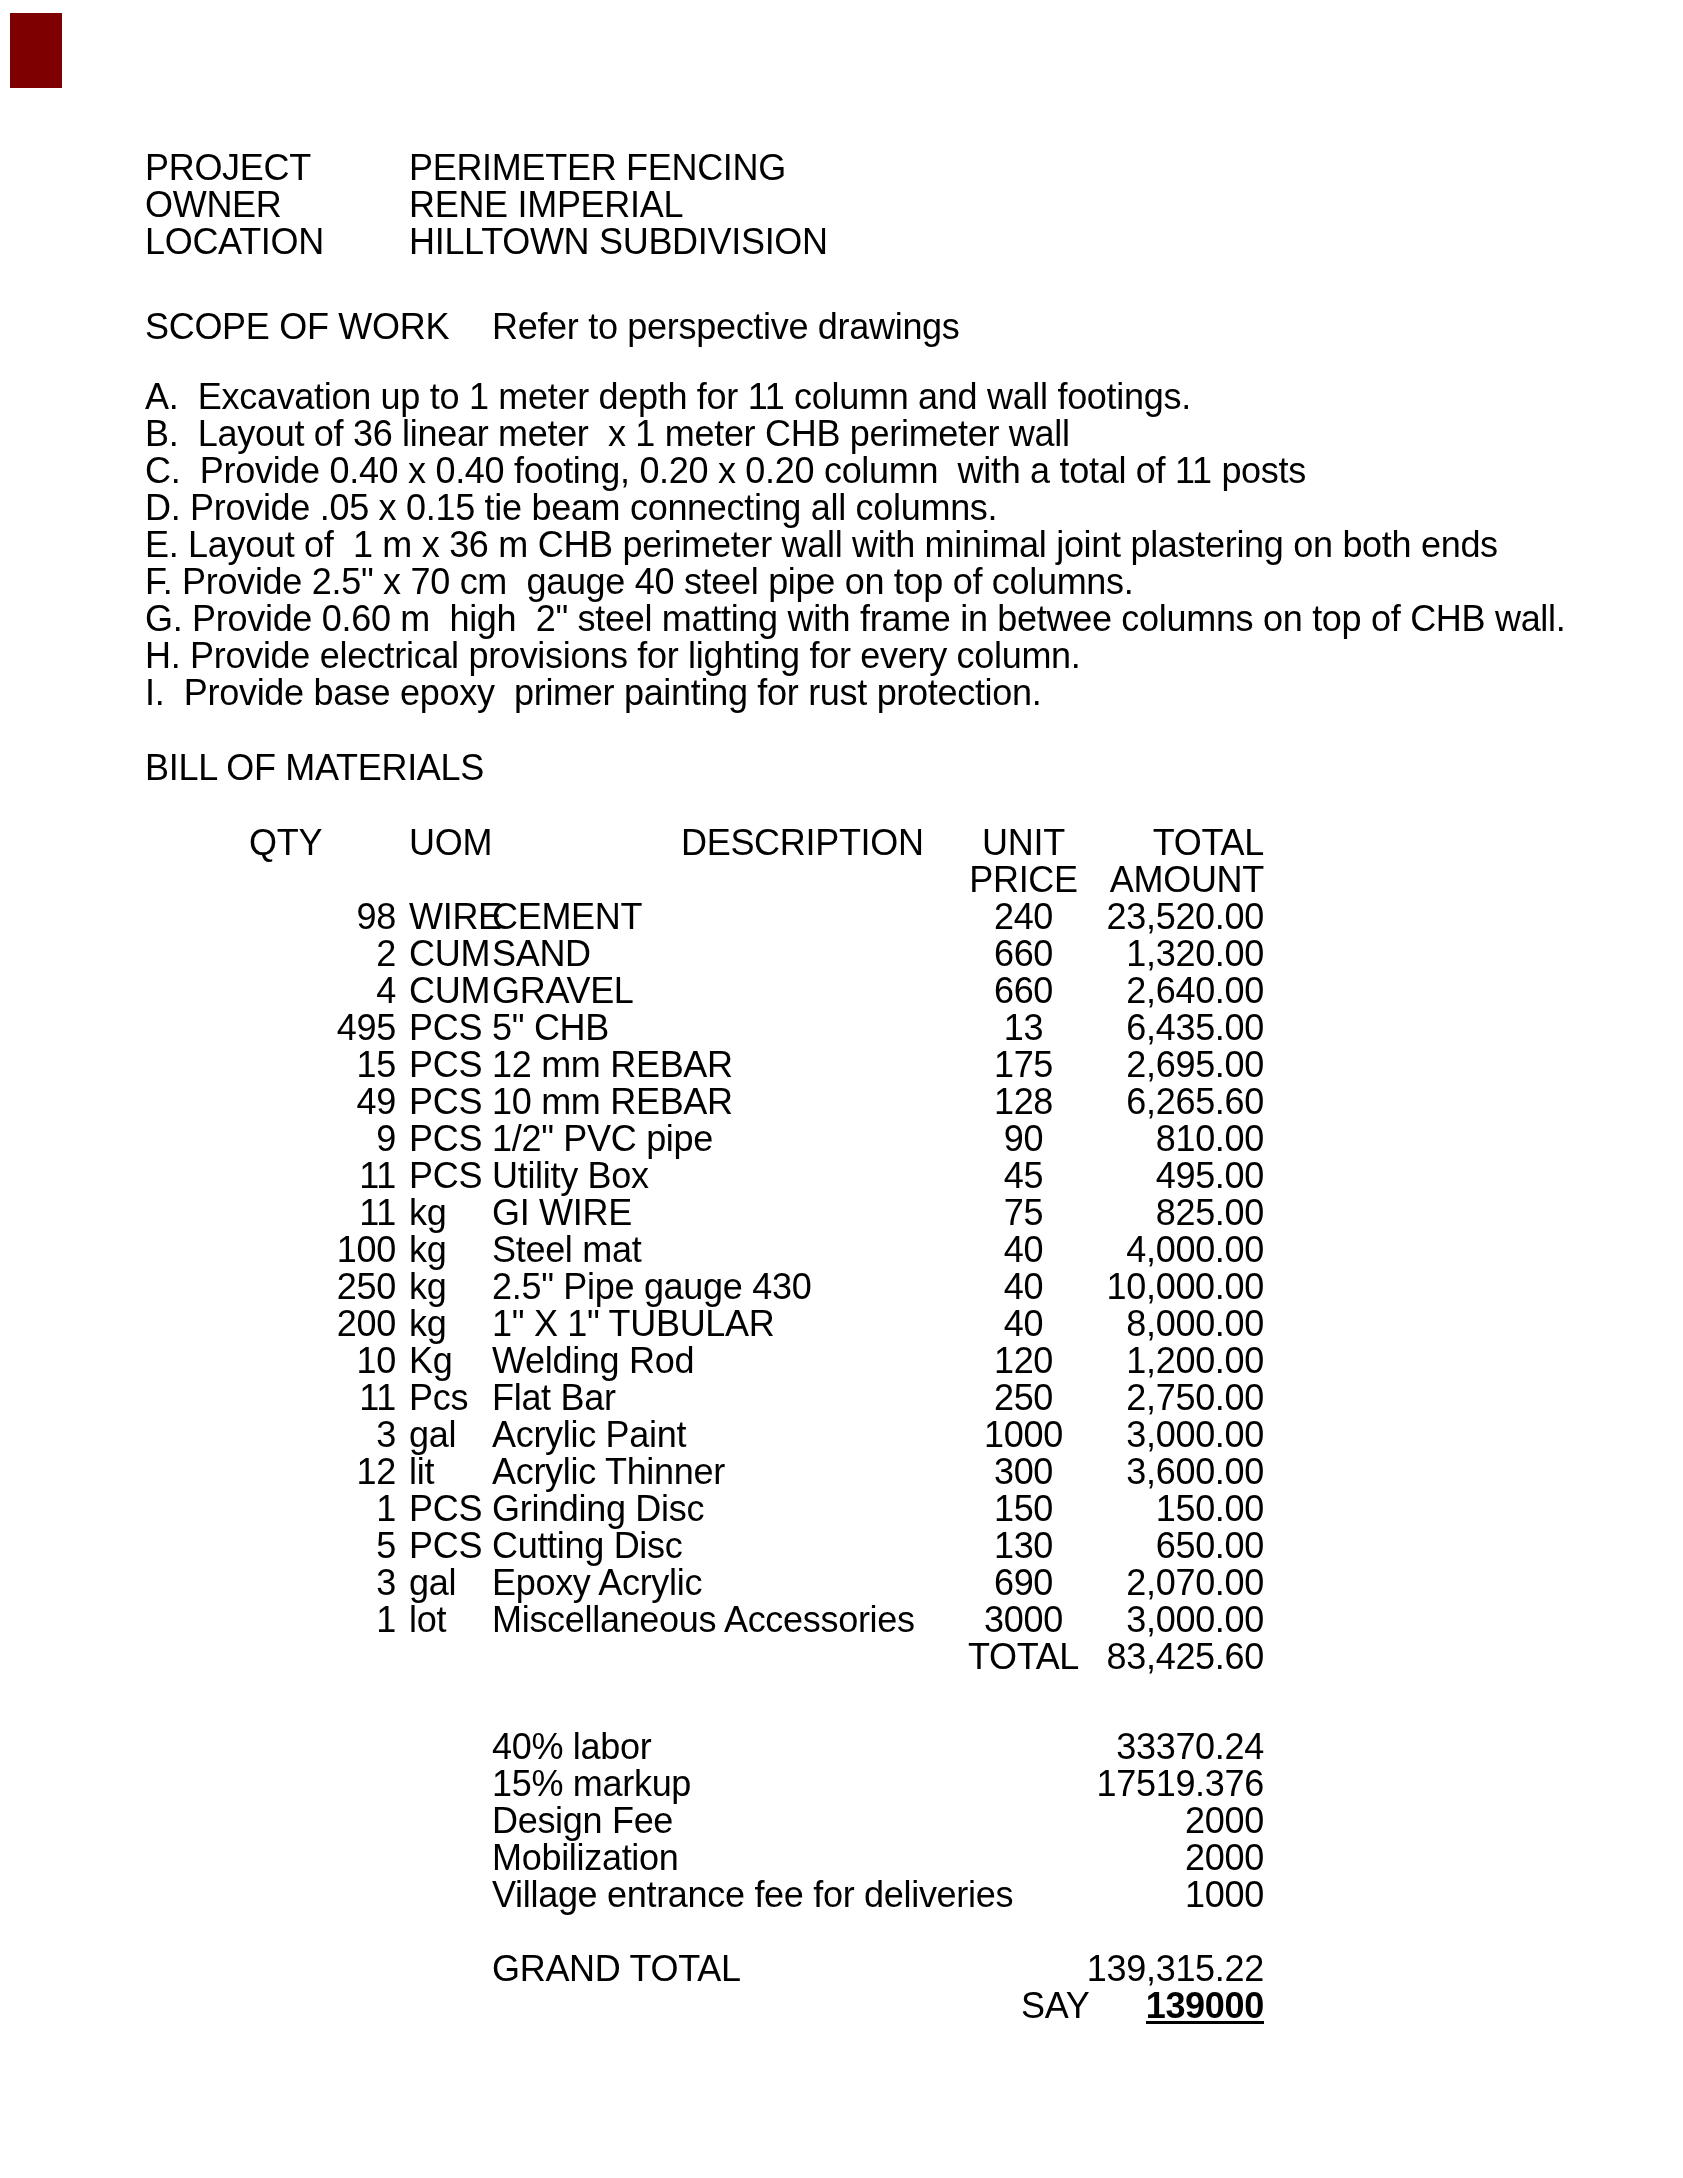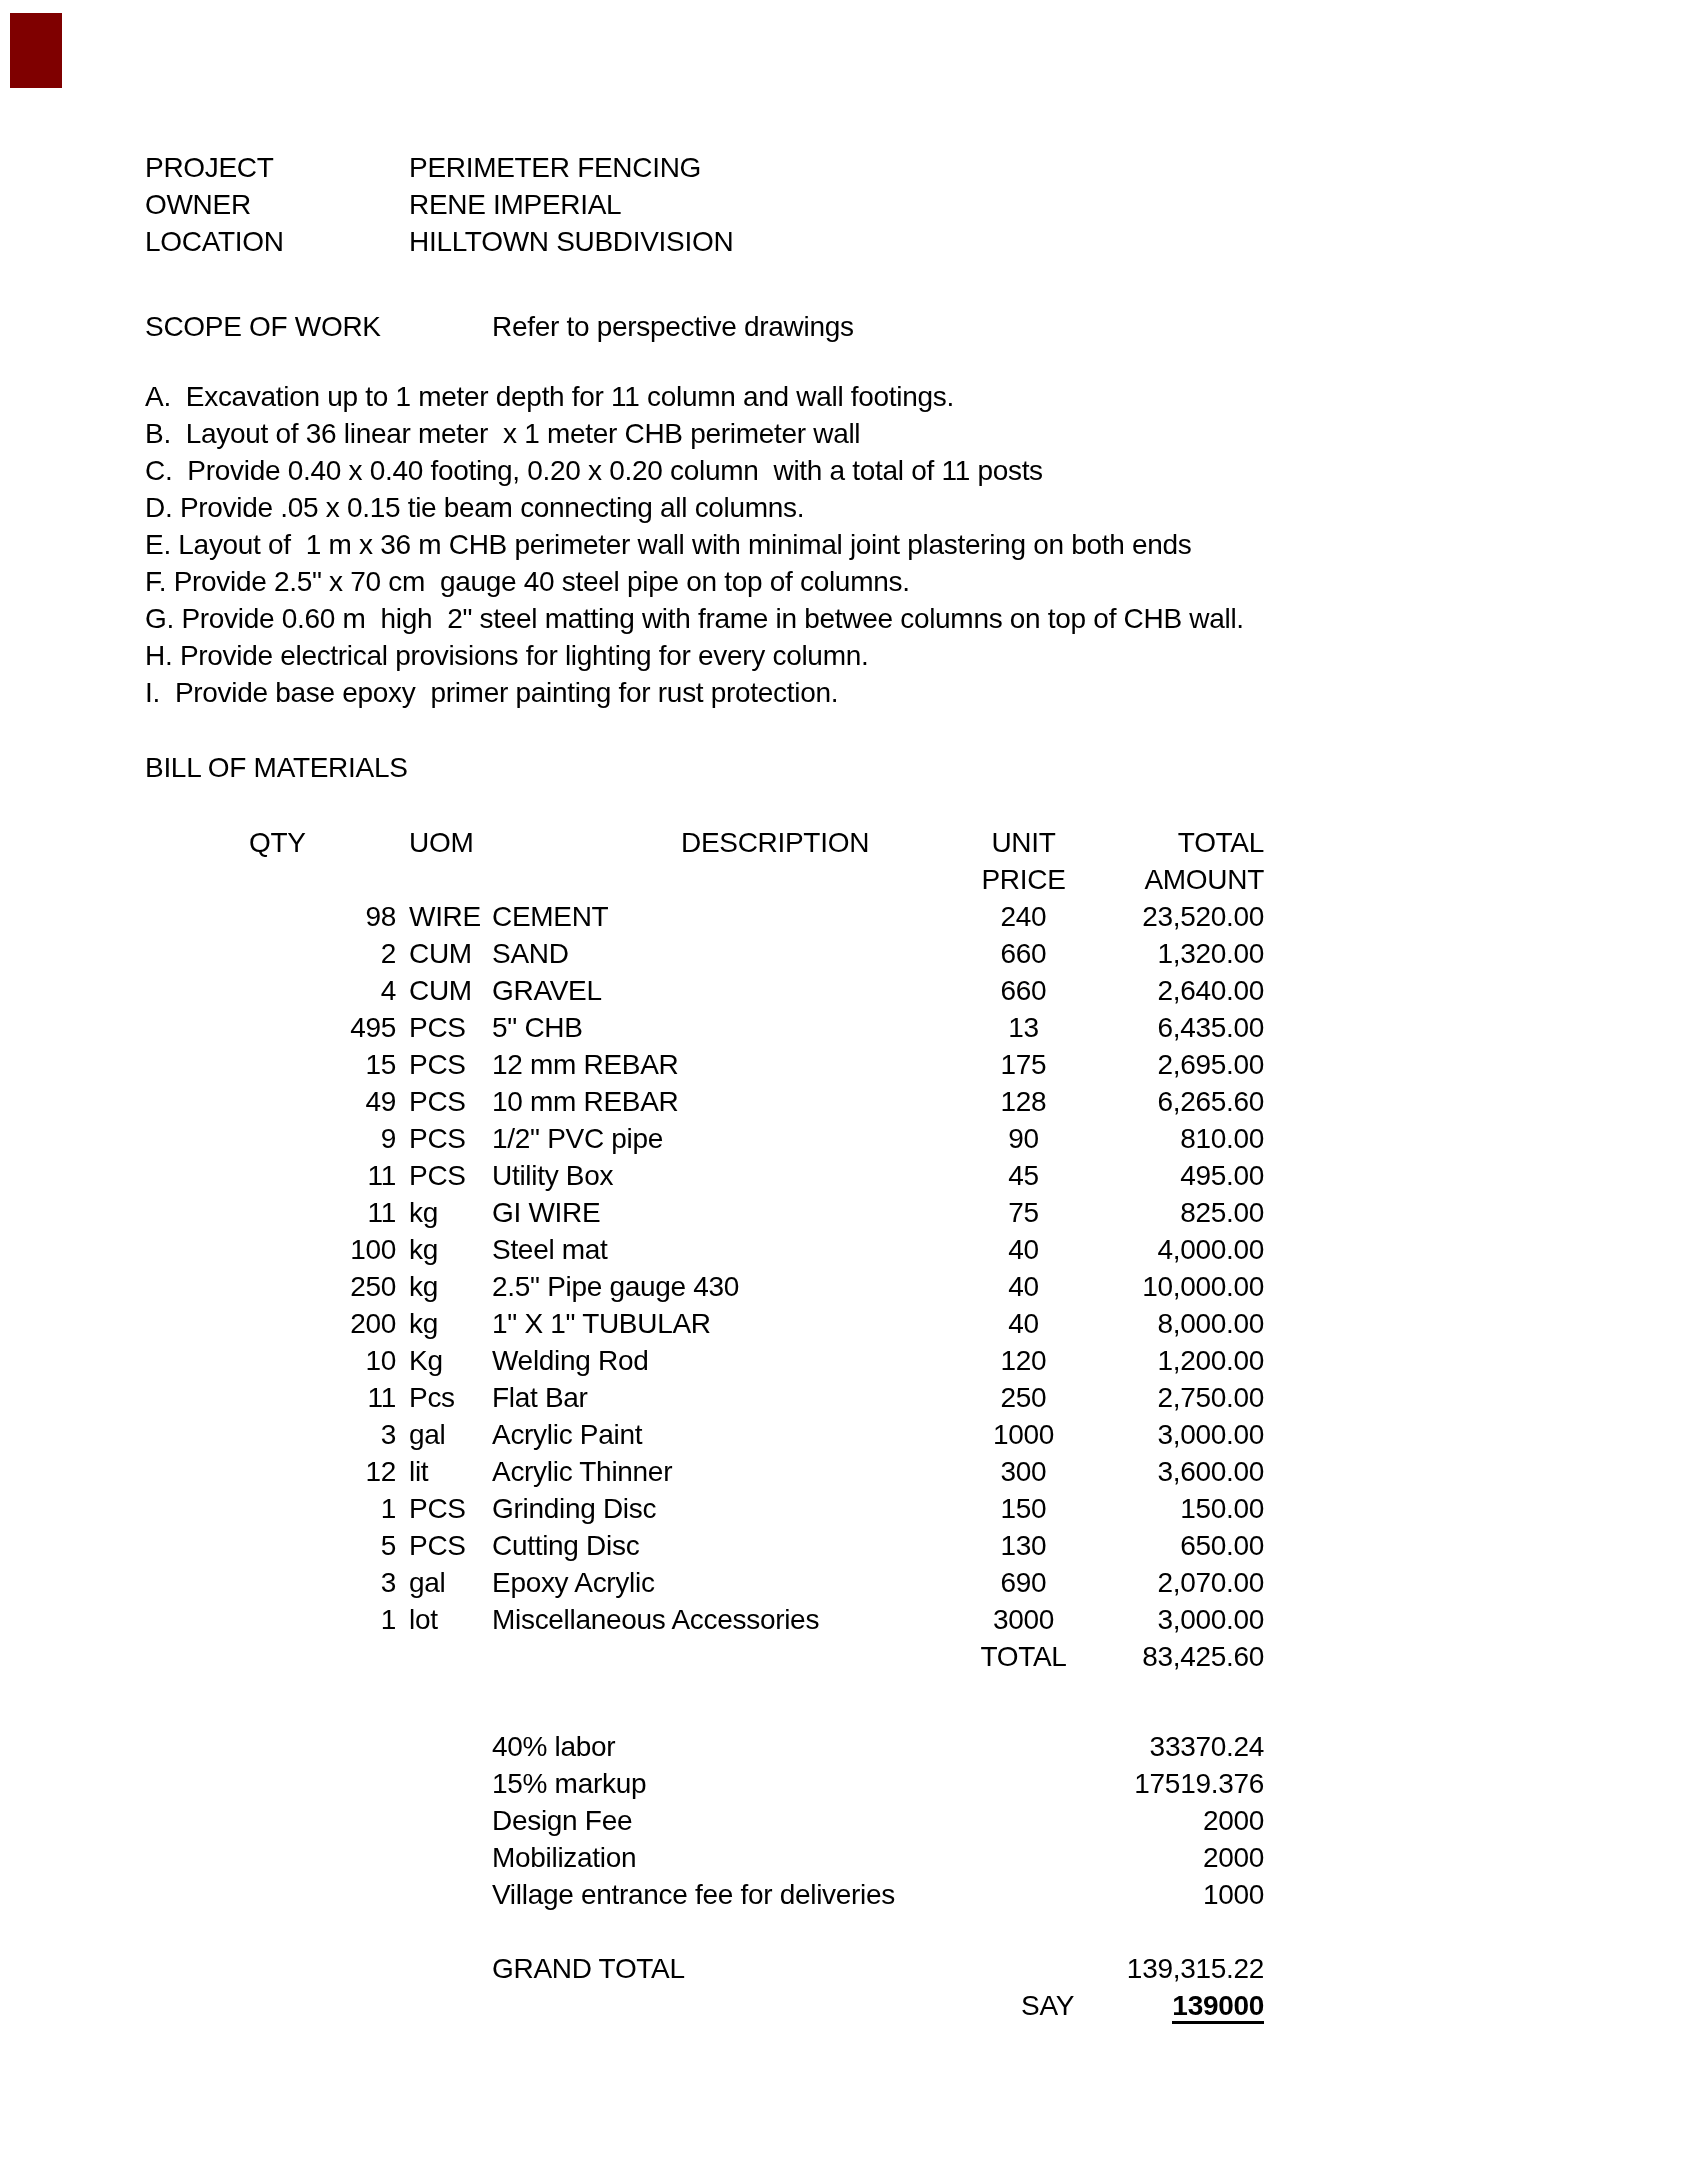--- a/index.html
+++ b/index.html
@@ -1,21 +1,21 @@
 <!DOCTYPE html>
 <html><head>
 <meta charset="utf-8">
 <style>
   html,body { margin:0; padding:0; background:#ffffff; }
   .page {
     position:relative;
     width:1683px; height:2178px;
     background:#ffffff;
     font-family:"Liberation Sans", sans-serif;
-    font-size:28px;
+    font-size:36px;
     letter-spacing:-0.3px;
     color:#000000;
     overflow:hidden;
   }
   .row { height:37px; line-height:37px; white-space:pre; }
 
   .marker {
     position:absolute; left:10px; top:13px;
     width:52px; height:75px;
   }

